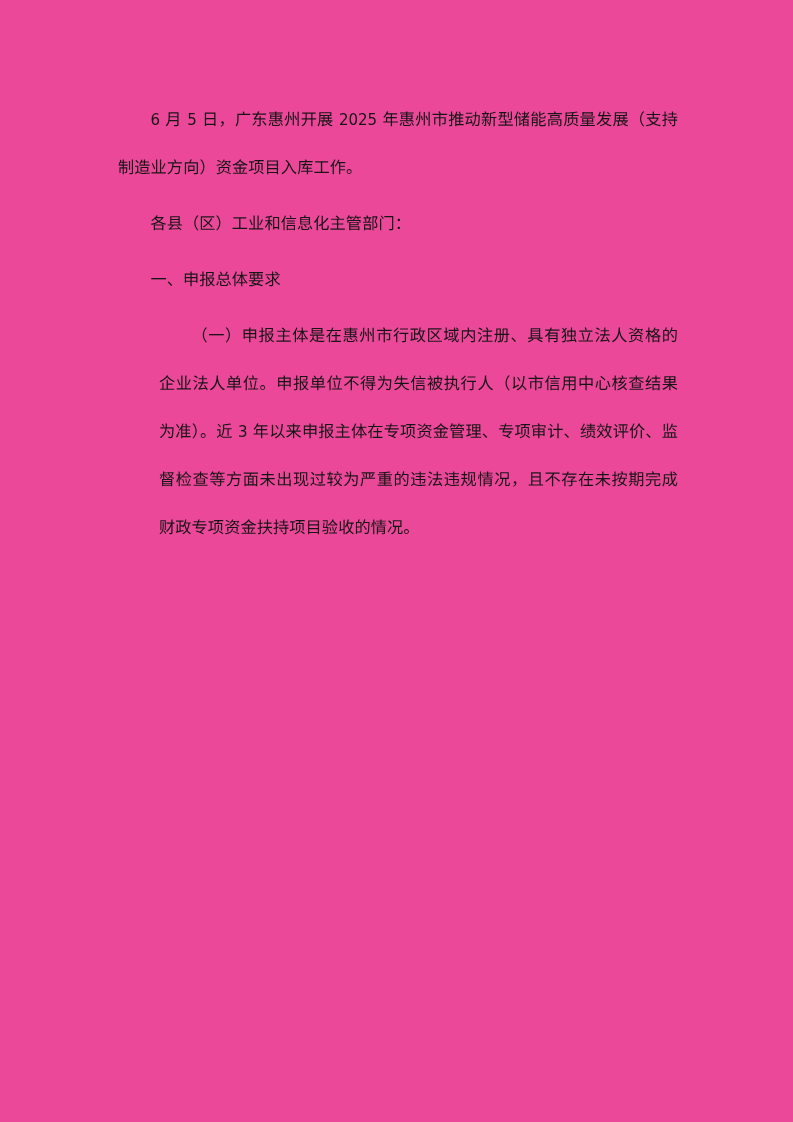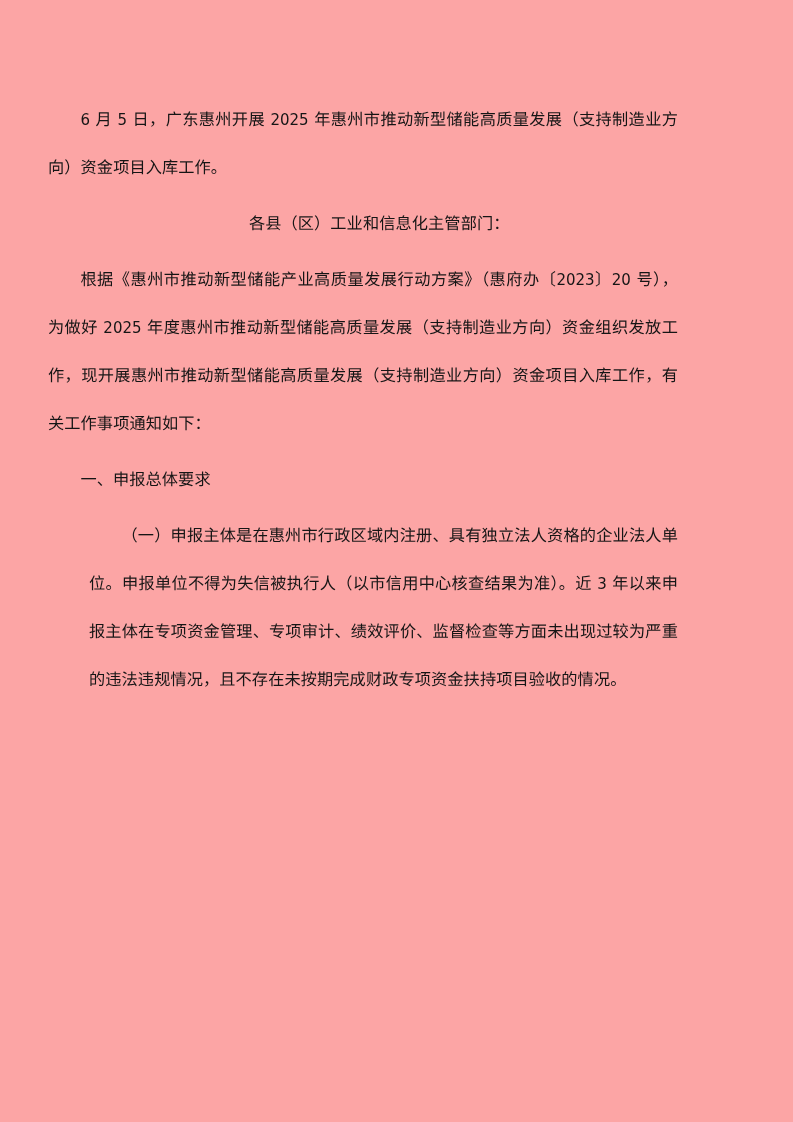--- a/index.html
+++ b/index.html
@@ -14,23 +14,23 @@
     overflow: hidden;
     font-family: "DejaVu Serif", "Liberation Serif", serif;
     color: #141414;
     -webkit-font-smoothing: antialiased;
   }
 
   .page {
     position: relative;
     width: 793px;
     height: 1122px;
-    background: #fca5a5;
+    background: #ec4899;
     box-sizing: border-box;
-    padding: 0 115px 0 48px;
+    padding: 0 115px 0 118px;
   }
 
   .doc-body {
     padding-top: 96px;
   }
 
   
   .para {
     margin: 0 0 8px 0;
     font-size: 16.2px;
@@ -58,21 +58,21 @@
     font-family: "DejaVu Sans", "Liberation Sans", sans-serif;
     font-weight: bold;
     font-size: 16px;
     line-height: 48px;
     letter-spacing: 0.2px;
     color: #0d0d0d;
   }
 
   
   .para.short {
-    text-align: center;
+    text-align: left;
   }
 
   
   .para.section-heading {
     text-align: left;
   }
 
   
   .num {
     font-family: "DejaVu Sans", "Liberation Sans", sans-serif;
@@ -90,20 +90,19 @@
 
 <div class="page">
   <div class="doc-body">
 
     <p class="para gap-after"><span class="num">6</span> 月 <span class="num">5</span> 日，广东惠州开展 <span class="num">2025</span> 年惠州市推动新型储能高质量发展（支持制造业方向）资金项目入库工作。</p>
 
 
 
     <p class="para short gap-after">各县（区）工业和信息化主管部门：</p>
 
-    <p class="para gap-after">根据《惠州市推动新型储能产业高质量发展行动方案》（惠府办〔<span class="num">2023</span>〕<span class="num">20</span> 号），为做好 <span class="num">2025</span> 年度惠州市推动新型储能高质量发展（支持制造业方向）资金组织发放工作，现开展惠州市推动新型储能高质量发展（支持制造业方向）资金项目入库工作，有关工作事项通知如下：</p>
 
     <p class="para section-heading gap-after">一、申报总体要求</p>
 
     <p class="para tight">（一）申报主体是在惠州市行政区域内注册、具有独立法人资格的企业法人单位。申报单位不得为失信被执行人（以市信用中心核查结果为准）。近 <span class="num">3</span> 年以来申报主体在专项资金管理、专项审计、绩效评价、监督检查等方面未出现过较为严重的违法违规情况，且不存在未按期完成财政专项资金扶持项目验收的情况。</p>
 
   </div>
 </div>
 
 </body></html>

